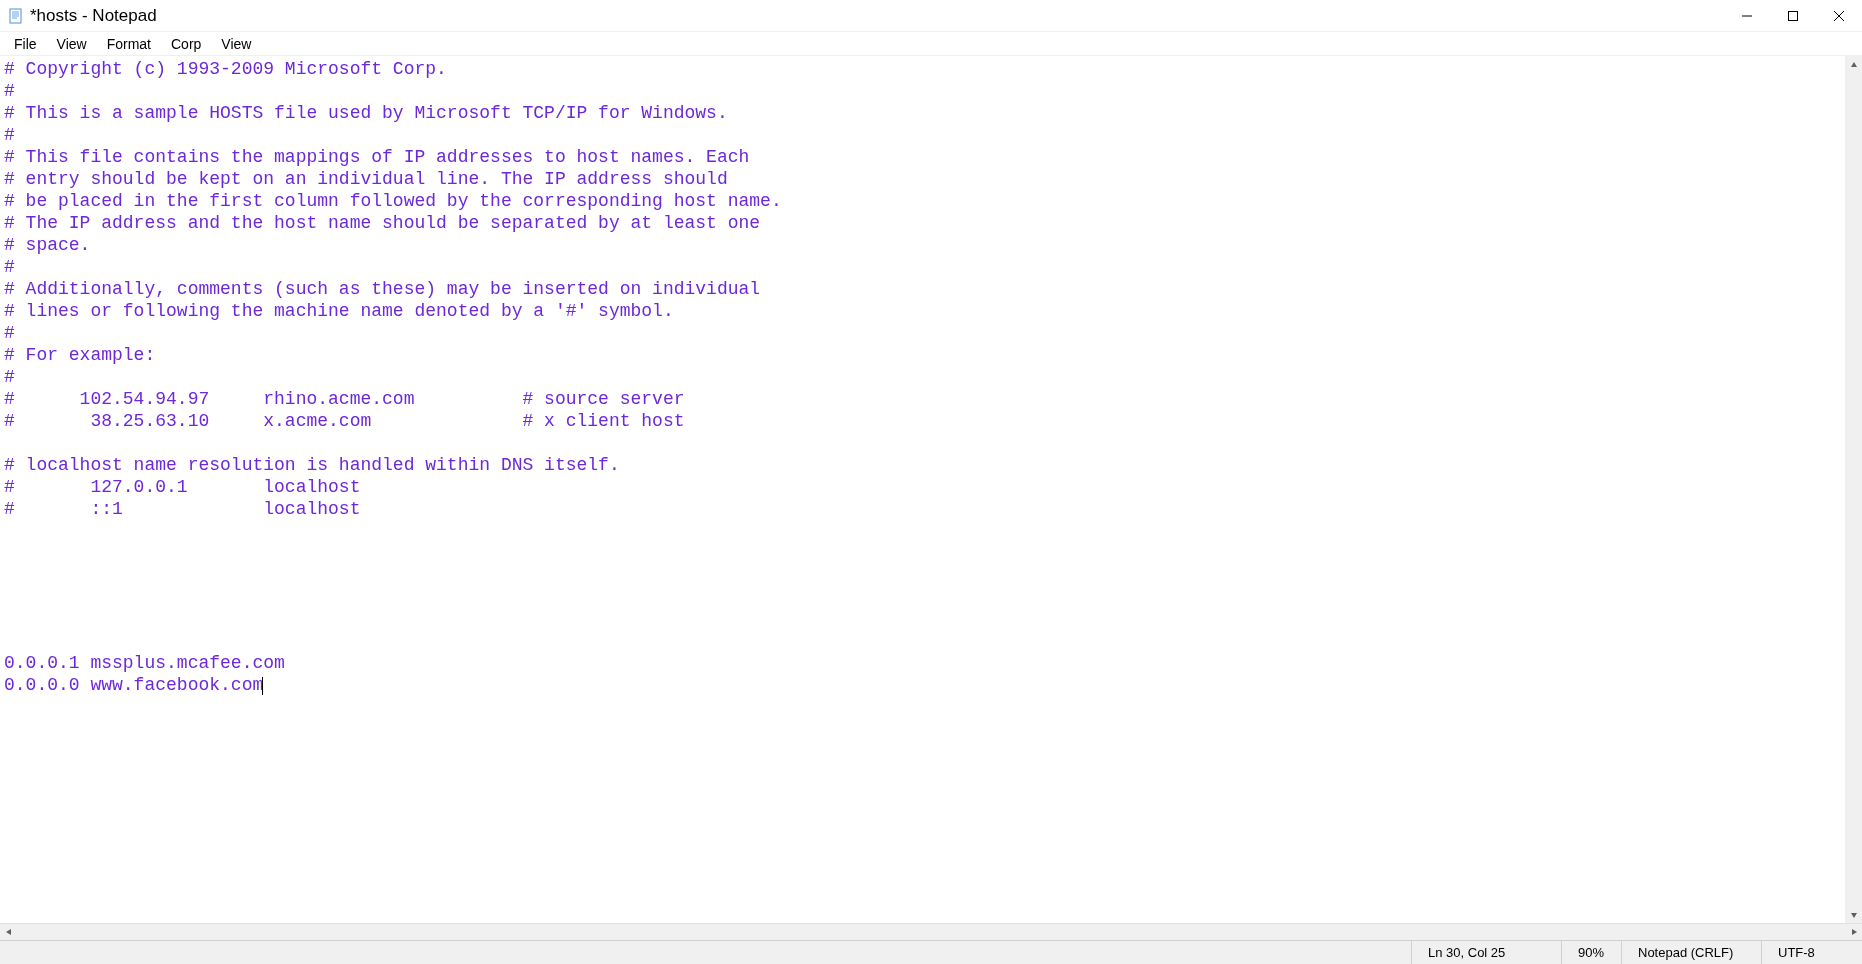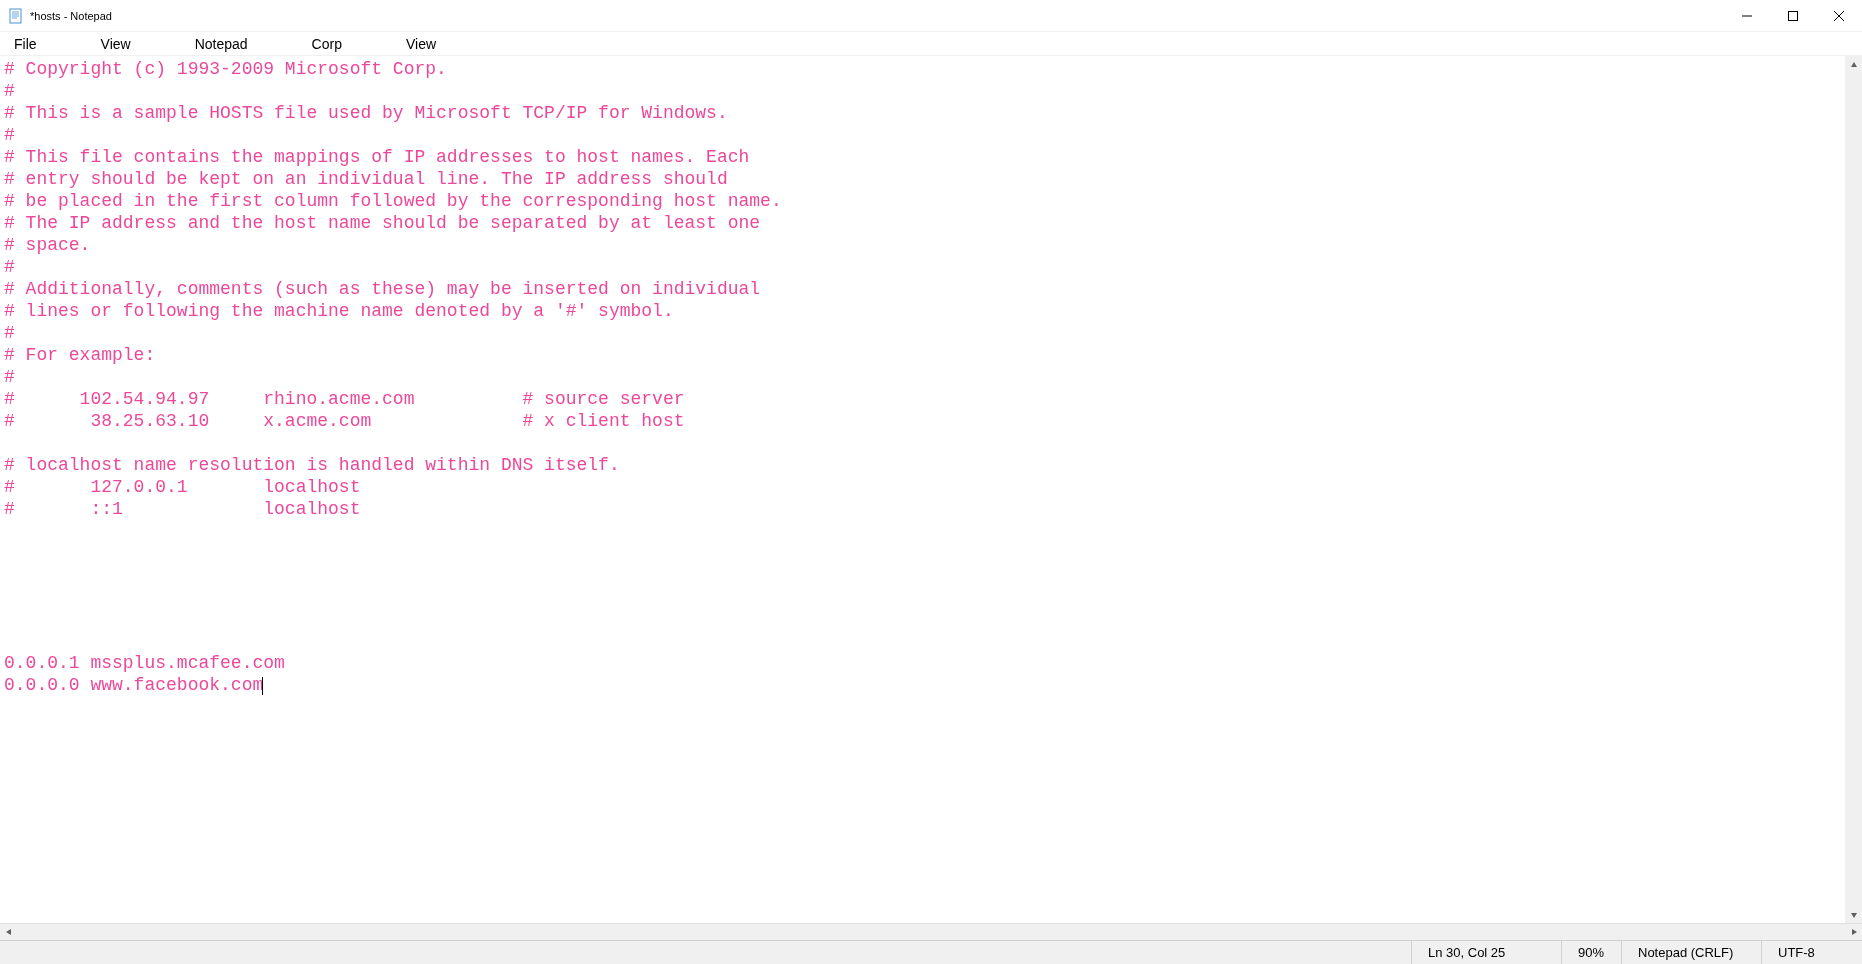--- a/index.html
+++ b/index.html
@@ -26,21 +26,21 @@
     }
     .title-bar-icon {
       width: 16px;
       height: 16px;
       margin-right: 6px;
       display: inline-flex;
       align-items: center;
       justify-content: center;
     }
     .title-text {
-      font-size: 11px;
+      font-size: 17px;
       color: #000;
       flex: 0 0 auto;
     }
     .title-spacer {
       flex: 1;
     }
     .win-controls {
       display: flex;
       height: 100%;
     }
@@ -53,21 +53,20 @@
       cursor: pointer;
       color: #000;
     }
     .menu-bar {
       height: 24px;
       display: flex;
       align-items: center;
       padding: 0 4px;
       border-bottom: 1px solid #f0f0f0;
       background: #ffffff;
-      gap: 44px;
     }
     .menu-item {
       padding: 2px 10px;
       font-size: 14px;
       cursor: pointer;
       color: #000;
     }
     .editor-wrap {
       flex: 1;
       position: relative;
@@ -75,21 +74,21 @@
     }
     .editor {
       width: 100%;
       height: 100%;
       padding: 2px 4px;
       font-family: Consolas, "Courier New", monospace;
       font-size: 18px;
       line-height: 22px;
       white-space: pre;
       overflow: auto;
-      color: #ec4899;
+      color: #6d28d9;
       background: #fff;
       outline: none;
       border: none;
     }
     .h-scroll {
       height: 17px;
       background: #f0f0f0;
       display: flex;
       align-items: center;
       justify-content: space-between;
@@ -184,21 +183,21 @@
           <line x1="0" y1="0" x2="10" y2="10" stroke="currentColor" stroke-width="1"></line>
           <line x1="10" y1="0" x2="0" y2="10" stroke="currentColor" stroke-width="1"></line>
         </svg>
     </div>
   </div>
 </div>
 
 <div class="menu-bar">
   <span class="menu-item">File</span>
   <span class="menu-item">View</span>
-  <span class="menu-item">Notepad</span>
+  <span class="menu-item">Format</span>
   <span class="menu-item">Corp</span>
   <span class="menu-item">View</span>
 </div>
 
 <div class="editor-wrap">
   <div class="editor"><span># Copyright (c) 1993-2009 Microsoft Corp.
 #
 # This is a sample HOSTS file used by Microsoft TCP/IP for Windows.
 #
 # This file contains the mappings of IP addresses to host names. Each

